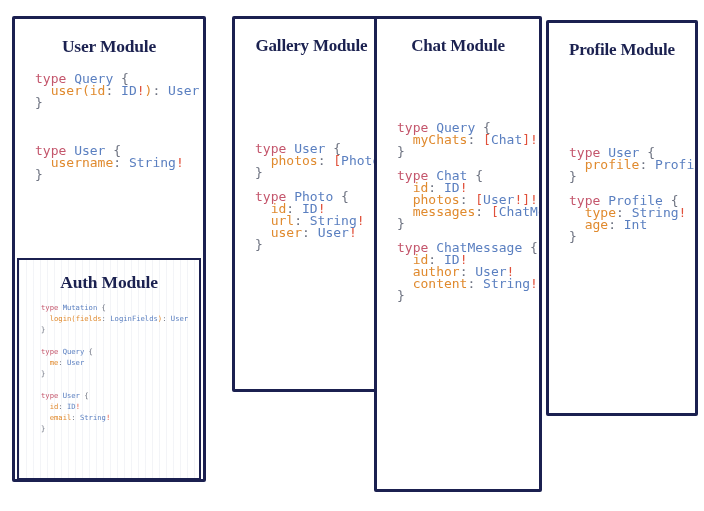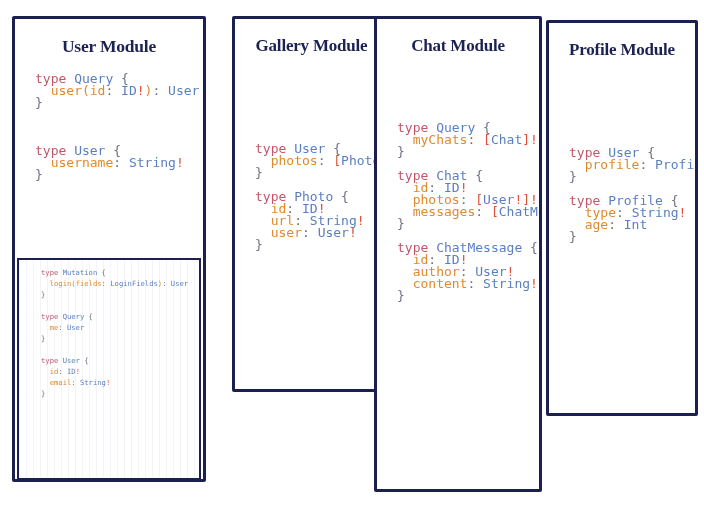--- a/index.html
+++ b/index.html
@@ -100,20 +100,21 @@
   <span class="field">user</span><span class="paren">(</span><span class="field">id</span><span class="punct">:</span> <span class="tname">ID</span><span class="bang">!</span><span class="paren">)</span><span class="punct">:</span> <span class="tname">User</span>
 <span class="punct">}</span>
 
 
 
 <span class="kw">type</span> <span class="tname">User</span> <span class="punct">{</span>
   <span class="field">username</span><span class="punct">:</span> <span class="tname">String</span><span class="bang">!</span>
 <span class="punct">}</span></div>
 
     <div class="nested">
+      <div class="panel-title">Auth Module</div>
       <div class="code" style="padding-top:7px;margin-left:13px;"><span class="kw">type</span> <span class="tname">Mutation</span> <span class="punct">{</span>
   <span class="field">login</span><span class="paren">(</span><span class="field">fields</span><span class="punct">:</span> <span class="tname">LoginFields</span><span class="paren">)</span><span class="punct">:</span> <span class="tname">User</span>
 <span class="punct">}</span>
 
 <span class="kw">type</span> <span class="tname">Query</span> <span class="punct">{</span>
   <span class="field">me</span><span class="punct">:</span> <span class="tname">User</span>
 <span class="punct">}</span>
 
 <span class="kw">type</span> <span class="tname">User</span> <span class="punct">{</span>
   <span class="field">id</span><span class="punct">:</span> <span class="tname">ID</span><span class="bang">!</span>

